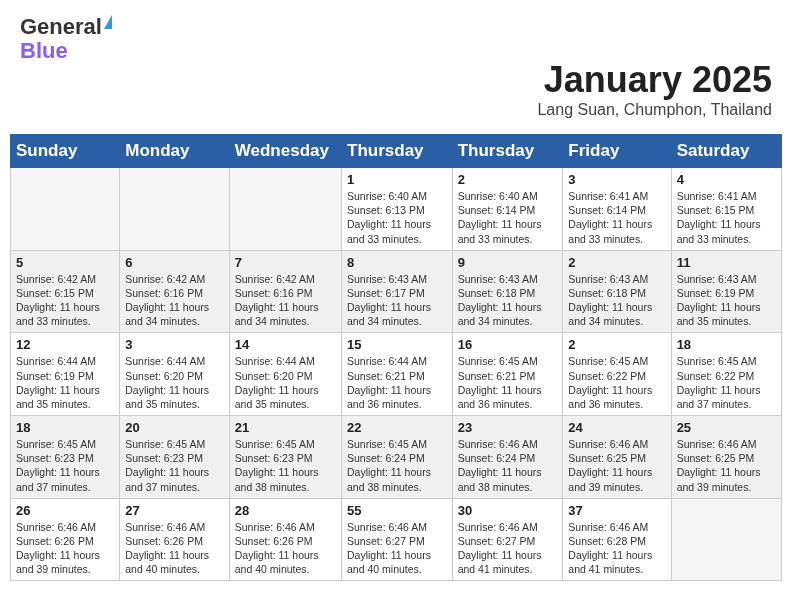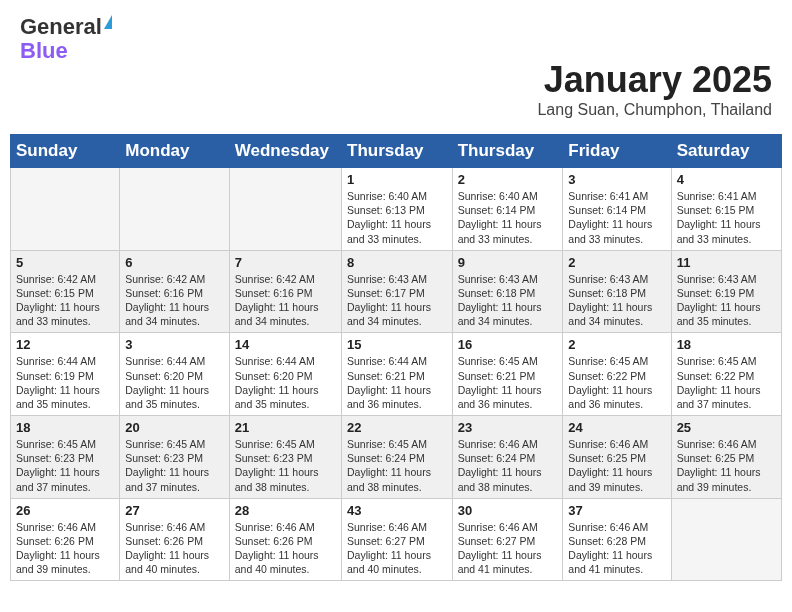--- a/index.html
+++ b/index.html
@@ -325,21 +325,21 @@
 and 40 minutes.</div>
         </td>
         <td>
           <span class="day-number">28</span>
           <div class="day-info" style="white-space: pre-line;">Sunrise: 6:46 AM
 Sunset: 6:26 PM
 Daylight: 11 hours
 and 40 minutes.</div>
         </td>
         <td>
-          <span class="day-number">43</span>
+          <span class="day-number">55</span>
           <div class="day-info" style="white-space: pre-line;">Sunrise: 6:46 AM
 Sunset: 6:27 PM
 Daylight: 11 hours
 and 40 minutes.</div>
         </td>
         <td>
           <span class="day-number">30</span>
           <div class="day-info" style="white-space: pre-line;">Sunrise: 6:46 AM
 Sunset: 6:27 PM
 Daylight: 11 hours

